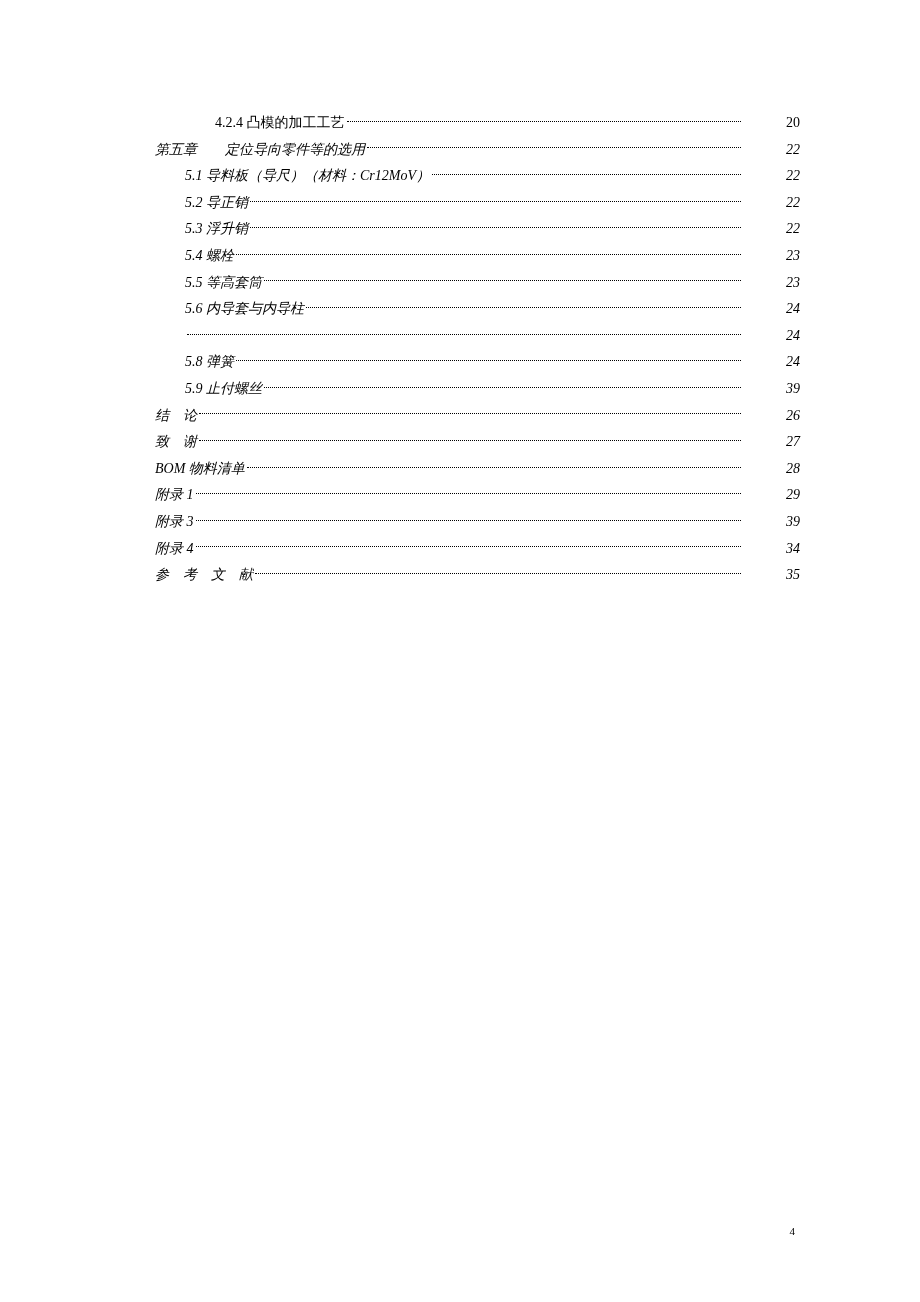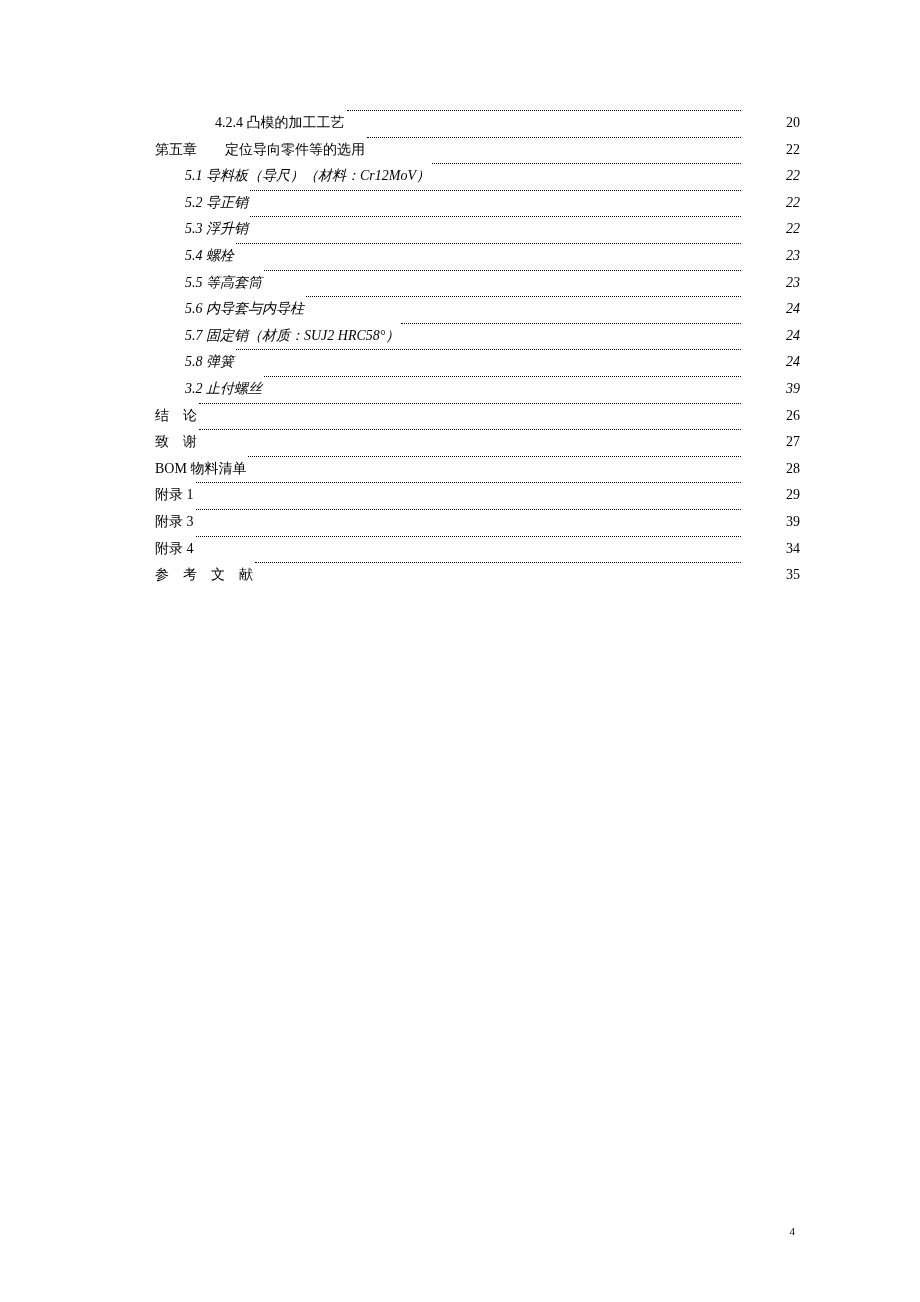--- a/index.html
+++ b/index.html
@@ -12,25 +12,25 @@
     width: 920px;
     height: 1302px;
     position: relative;
   }
   .page {
     padding: 110px 120px 0 155px;
     box-sizing: border-box;
   }
   .toc-entry {
     display: flex;
-    align-items: flex-start;
+    align-items: center;
     line-height: 1.9;
     white-space: nowrap;
   }
-  .indent0 { padding-left: 0; }
+  .indent0 { padding-left: 0; font-style: italic; }
   .indent1 { padding-left: 30px; font-style: italic; }
   .indent2 { padding-left: 60px; }
   .label {
     flex: 0 0 auto;
   }
   .dots {
     flex: 1 1 auto;
     border-bottom: 1.5px dotted #000;
     margin: 0 2px 4px 2px;
     min-width: 10px;
@@ -86,31 +86,30 @@
         <span class="label">5.5 等高套筒</span>
         <span class="dots"></span>
         <span class="pagenum">23</span>
       </div>
       <div class="toc-entry indent1">
         <span class="label">5.6 内导套与内导柱</span>
         <span class="dots"></span>
         <span class="pagenum">24</span>
       </div>
       <div class="toc-entry indent1">
-        <span class="label">5.7 固定销（材质：SUJ2 HRC58°）</span>
         <span class="dots"></span>
         <span class="pagenum">24</span>
       </div>
       <div class="toc-entry indent1">
         <span class="label">5.8 弹簧</span>
         <span class="dots"></span>
         <span class="pagenum">24</span>
       </div>
       <div class="toc-entry indent1">
-        <span class="label">3.2 止付螺丝</span>
+        <span class="label">5.9 止付螺丝</span>
         <span class="dots"></span>
         <span class="pagenum">39</span>
       </div>
       <div class="toc-entry indent0">
         <span class="label">结　论</span>
         <span class="dots"></span>
         <span class="pagenum">26</span>
       </div>
       <div class="toc-entry indent0">
         <span class="label">致　谢</span>

